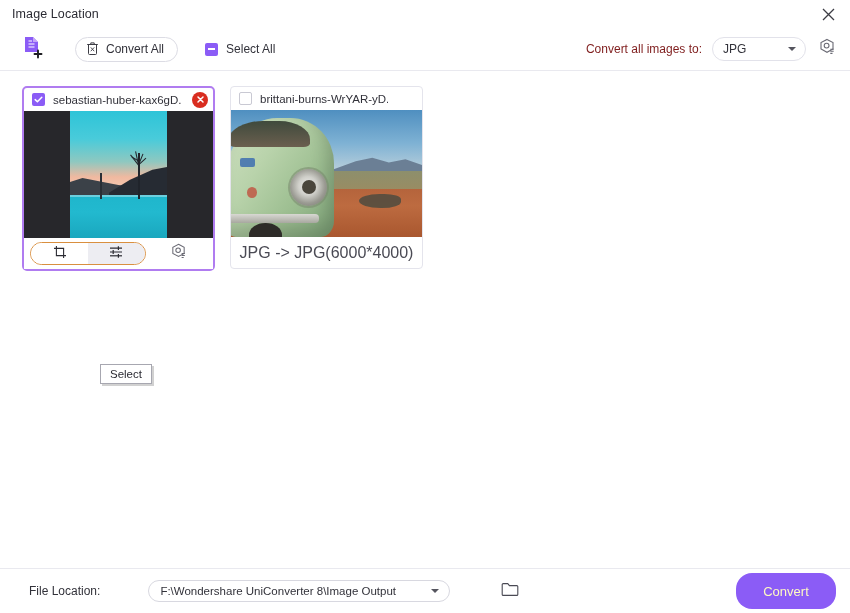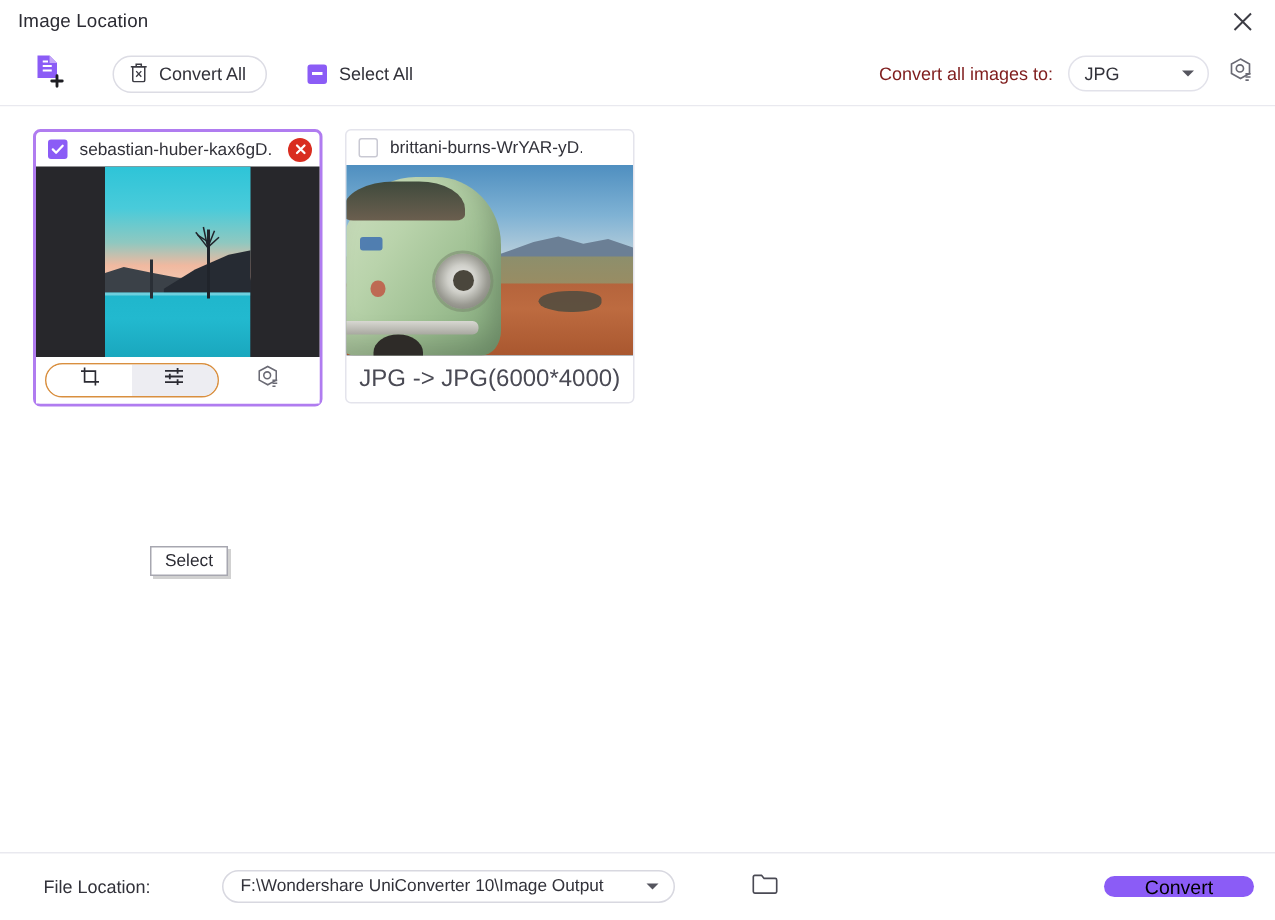--- a/index.html
+++ b/index.html
@@ -415,24 +415,24 @@
   }
   .folder-btn {
     margin-left: 13px;
     width: 20px; height: 20px;
     display: flex; align-items: center; justify-content: center;
     cursor: pointer;
   }
   .convert-btn {
     position: absolute;
     right: 14px;
-    width: 100px; height: 14px;
+    width: 100px; height: 36px;
     border-radius: 16px;
     background: #8b5cf6;
-    color: #000000;
+    color: #fef9c3;
     font-size: 13px;
     display: flex; align-items: center; justify-content: center;
     cursor: pointer;
     border: none;
     font-family: "Liberation Sans", sans-serif;
   }
 </style>
 </head>
 <body>
 
@@ -595,21 +595,21 @@
       </div>
 
     </div>
 
     <div class="tooltip">Select</div>
   </div>
 
   <div class="bottombar">
     <div class="file-location-label">File Location:</div>
     <div class="path-select">
-      <span>F:\Wondershare UniConverter 10\Image Output</span>
+      <span>F:\Wondershare UniConverter 8\Image Output</span>
       <span class="caret"></span>
     </div>
     <div class="folder-btn">
       <span>
         <svg width="18" height="16" viewBox="0 0 18 16">
           <path d="M1.2 4.2 V13.4 a1 1 0 0 0 1 1 H15.8 a1 1 0 0 0 1 -1 V5.6 a1 1 0 0 0 -1 -1 H8.4 L6.8 2.6 H2.2 a1 1 0 0 0 -1 1 Z" fill="none" stroke="#4a4a54" stroke-width="1.1" stroke-linejoin="round"></path>
         </svg>
       </span>
     </div>
     <button class="convert-btn">Convert</button>

